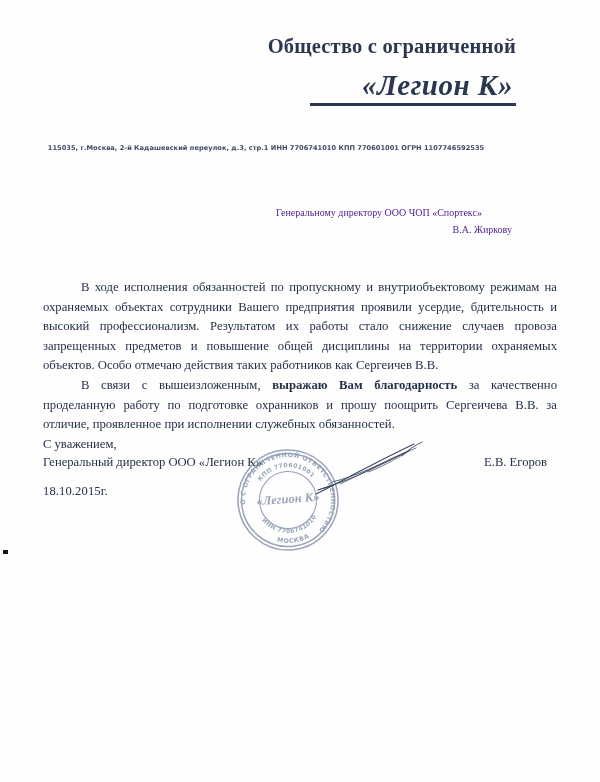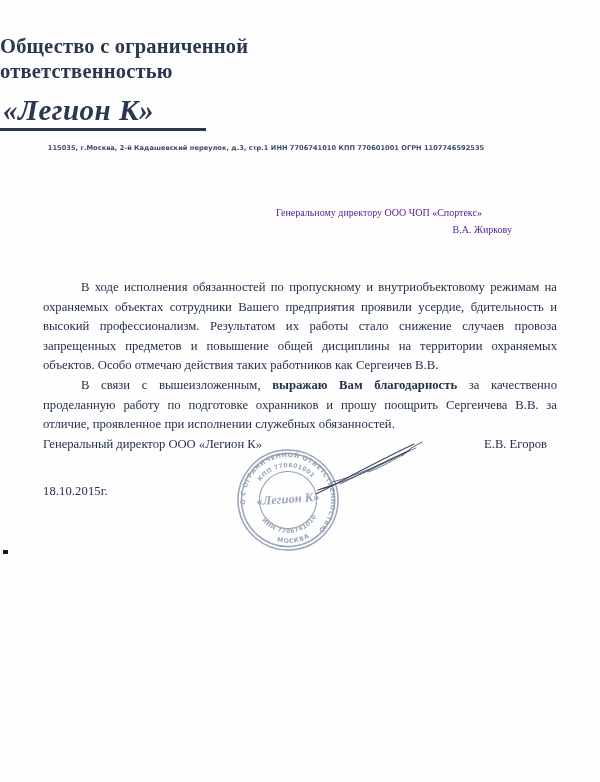--- a/index.html
+++ b/index.html
@@ -23,21 +23,21 @@
     height: 782px;
     background: #fefefe;
   }
 
   
   .letterhead {
     position: absolute;
     left: 0;
     top: 34px;
     width: 516px;
-    text-align: left;
+    text-align: right;
   }
   .company-type {
     font-family: "Liberation Serif", "DejaVu Serif", serif;
     font-weight: bold;
     font-size: 20.5px;
     line-height: 25px;
     letter-spacing: 0.2px;
     color: #2b3750;
   }
   .company-name-wrap {
@@ -184,21 +184,20 @@
     background: #111827;
   }
 </style>
 </head>
 <body>
 
 <div class="page">
 
   <div class="letterhead">
     <div class="company-type">Общество с ограниченной</div>
-    <div class="company-type">ответственностью</div>
     <div class="company-name-wrap">
       <div class="company-name">«Легион К»</div>
       <div class="company-rule"></div>
     </div>
   </div>
 
   <div class="requisites">
     <div>115035, г.Москва, 2-й Кадашевский переулок, д.3, стр.1 ИНН 7706741010 КПП 770601001 ОГРН 1107746592535</div>
   </div>
 
@@ -207,20 +206,21 @@
     <div class="line-2">В.А. Жиркову</div>
   </div>
 
 
   <div class="body-text">
       <p><span>В ходе исполнения обязанностей по пропускному и внутриобъектовому режимам на охраняемых объектах сотрудники Вашего предприятия проявили усердие, бдительность и высокий профессионализм. Результатом их работы стало снижение случаев провоза запрещенных предметов и повышение общей дисциплины на территории охраняемых объектов. Особо отмечаю действия таких работников как Сергеичев В.В.</span></p>
       <p><span>В связи с вышеизложенным, </span><b>выражаю Вам благодарность</b><span> за качественно проделанную работу по подготовке охранников и прошу поощрить Сергеичева В.В. за отличие, проявленное при исполнении служебных обязанностей.</span></p>
     </div>
 
   <div class="sig-block">
+    <div>С уважением,</div>
     <div class="sig-row">
       <span>Генеральный директор ООО «Легион К»</span>
       <span class="sig-name">Е.В. Егоров</span>
     </div>
   </div>
 
   <div class="sig-date">18.10.2015г.</div>
 
   <div class="stamp">
     <svg width="104" height="104" viewBox="0 0 104 104" xmlns="http://www.w3.org/2000/svg">

